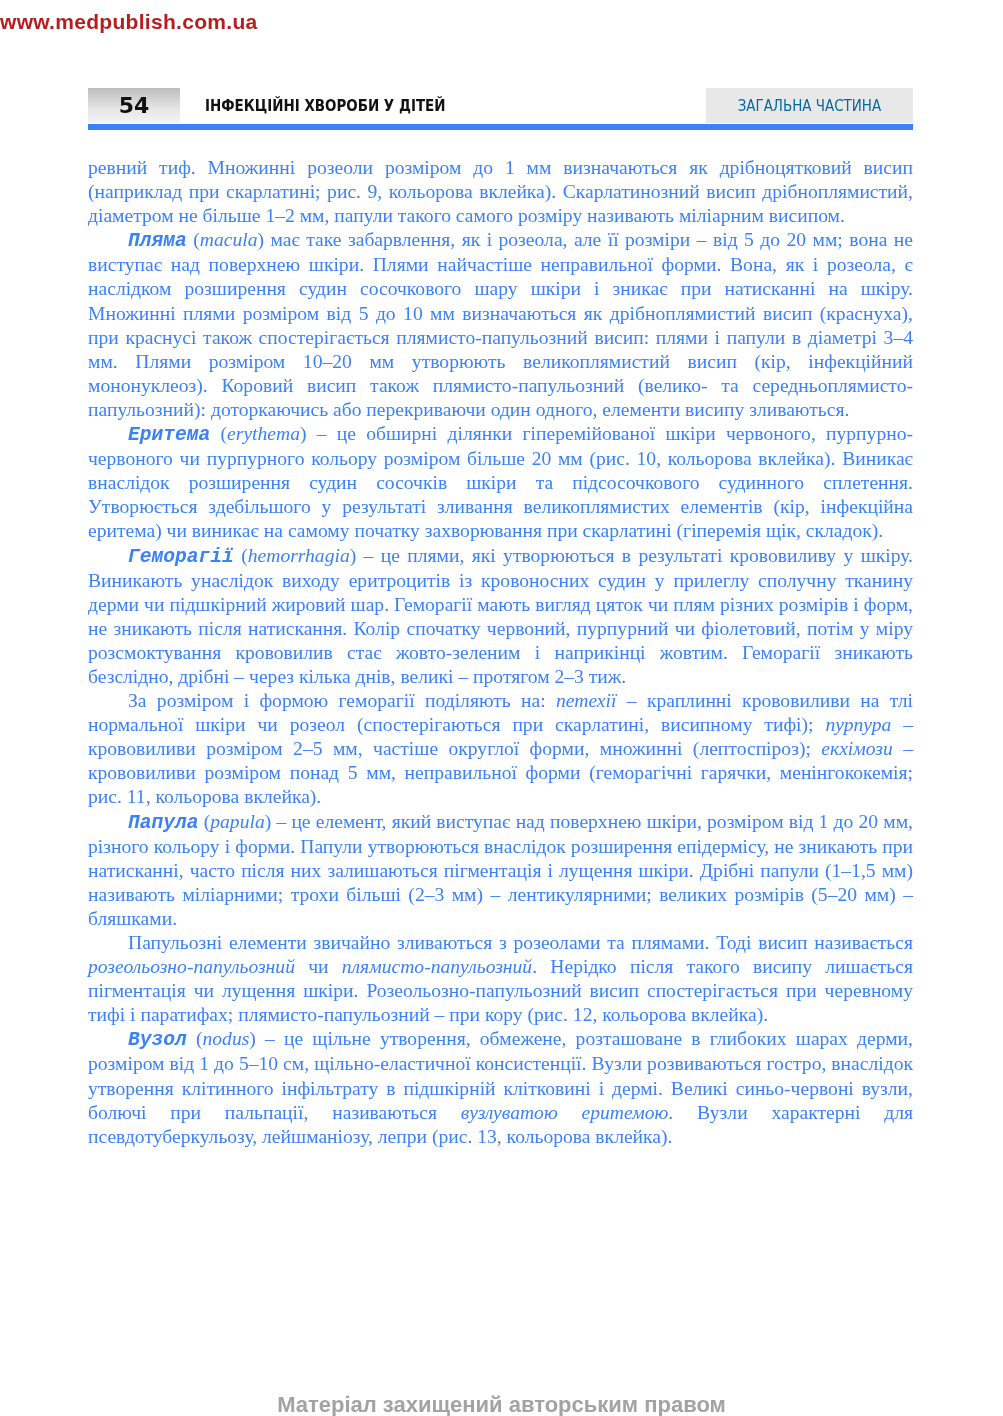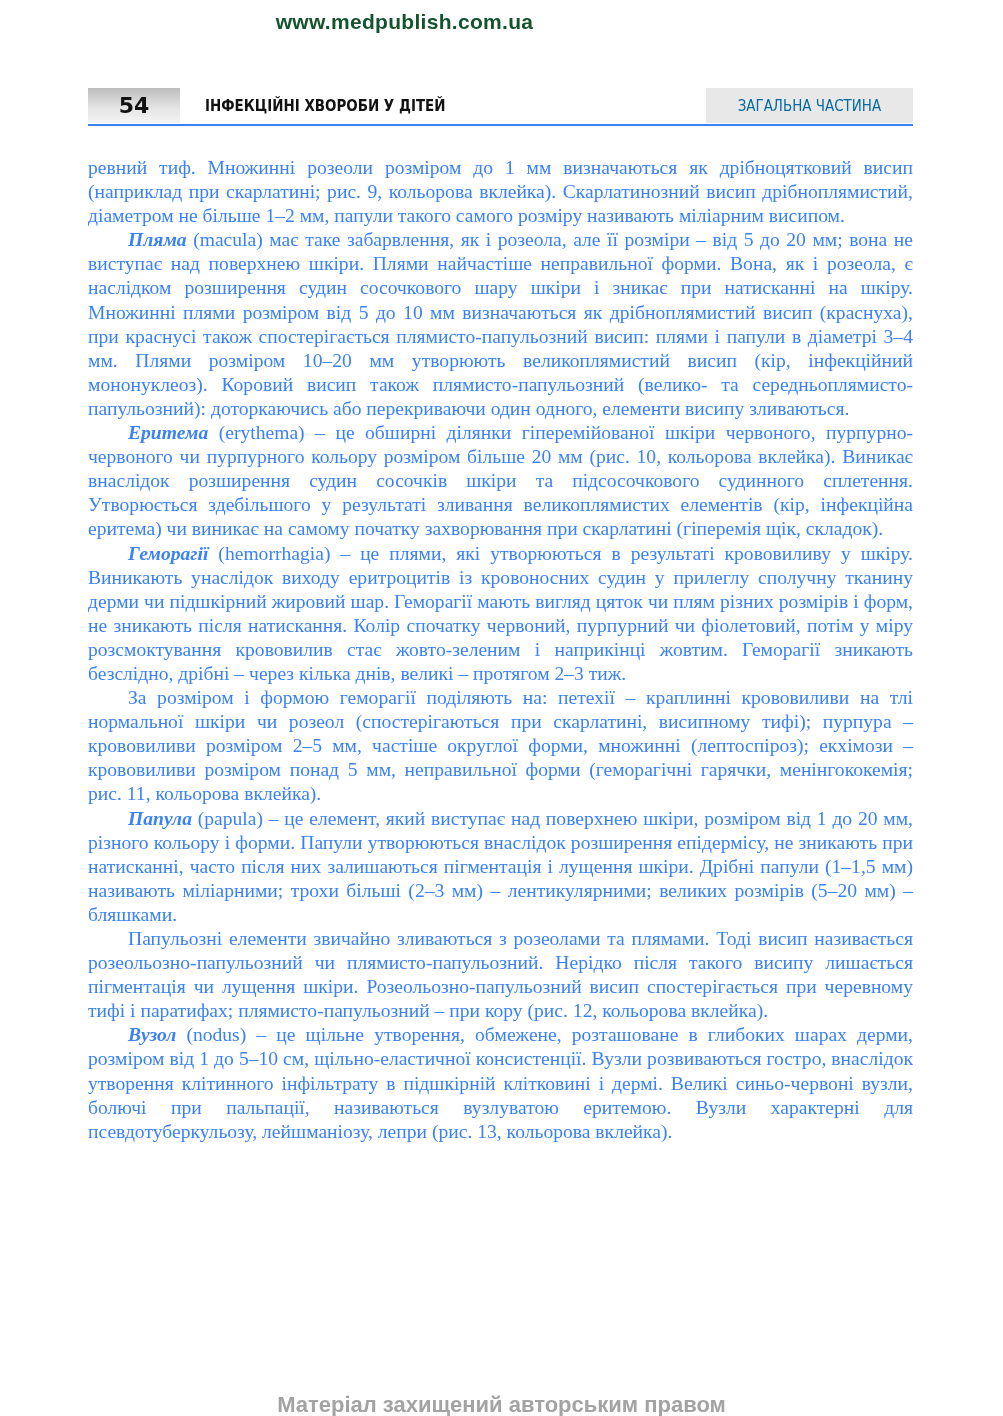--- a/index.html
+++ b/index.html
@@ -1,29 +1,29 @@
 <!DOCTYPE html>
 <html><head>
 <meta charset="utf-8">
 <style>
   html, body { margin: 0; padding: 0; background: #ffffff; }
   body { width: 1003px; height: 1416px; position: relative; overflow: hidden; }
   .watermark-top {
-    position: absolute; top: 10px; left: 0; width: 809px; text-align: center;
+    position: absolute; top: 10px; left: 0; width: 809px; 
     font-family: "Liberation Sans", sans-serif; font-size: 21px; font-weight: bold;
-    color: #14532d; letter-spacing: 0.3px;
+    color: #b91c1c; letter-spacing: 0.3px;
   }
   .watermark-bottom {
     position: absolute; top: 1392px; left: 0; width: 1003px; text-align: center;
     font-family: "Liberation Sans", sans-serif; font-size: 22px; font-weight: bold;
     color: #a3a3a3;
   }
   .running-head {
     position: absolute; top: 88px; left: 88px; width: 825px; height: 36px;
-    border-bottom: 2px solid #3b82f6;
+    border-bottom: 6px solid #3b82f6;
   }
   .page-number {
     position: absolute; left: 0; top: 0; width: 92px; height: 35px;
     background: linear-gradient(to bottom, #bdbdbd 0%, #e6e6e6 60%, #f4f4f4 100%);
     font-family: "DejaVu Sans", sans-serif; font-weight: bold; font-size: 22px;
     color: #111; text-align: center; line-height: 35px;
   }
   .book-title {
     position: absolute; left: 117px; top: 0; height: 35px; line-height: 36px;
     font-family: "DejaVu Sans", sans-serif; font-weight: bold; font-size: 16px;
@@ -35,22 +35,22 @@
     font-family: "DejaVu Sans", sans-serif; font-size: 16px; color: #0369a1;
   }
   .section-title span { display: inline-block; transform: scaleX(0.84); white-space: nowrap; }
   .body-text {
     position: absolute; top: 156px; left: 88px; width: 825px;
     font-family: "Liberation Serif", serif; font-size: 19.6px; line-height: 24.1px;
     color: #3b82f6; text-align: justify; hyphens: manual;
   }
   .body-text p { margin: 0; text-indent: 40px; }
   .body-text p.noindent { text-indent: 0; }
-  .term { font-weight: bold; font-style: italic; }
-  .latin, .em { }
+  .term { font-weight: bold; font-style: italic; font-family: Liberation Mono, monospace; }
+  .latin, .em { font-style: italic; }
 </style>
 </head>
 <body>
 
 <div class="watermark-top">www.medpublish.com.ua</div>
 
 <div class="running-head">
   <div class="page-number">54</div>
   <div class="book-title">ІНФЕКЦІЙНІ ХВОРОБИ У ДІТЕЙ</div>
   <div class="section-title"><span>ЗАГАЛЬНА ЧАСТИНА</span></div>

